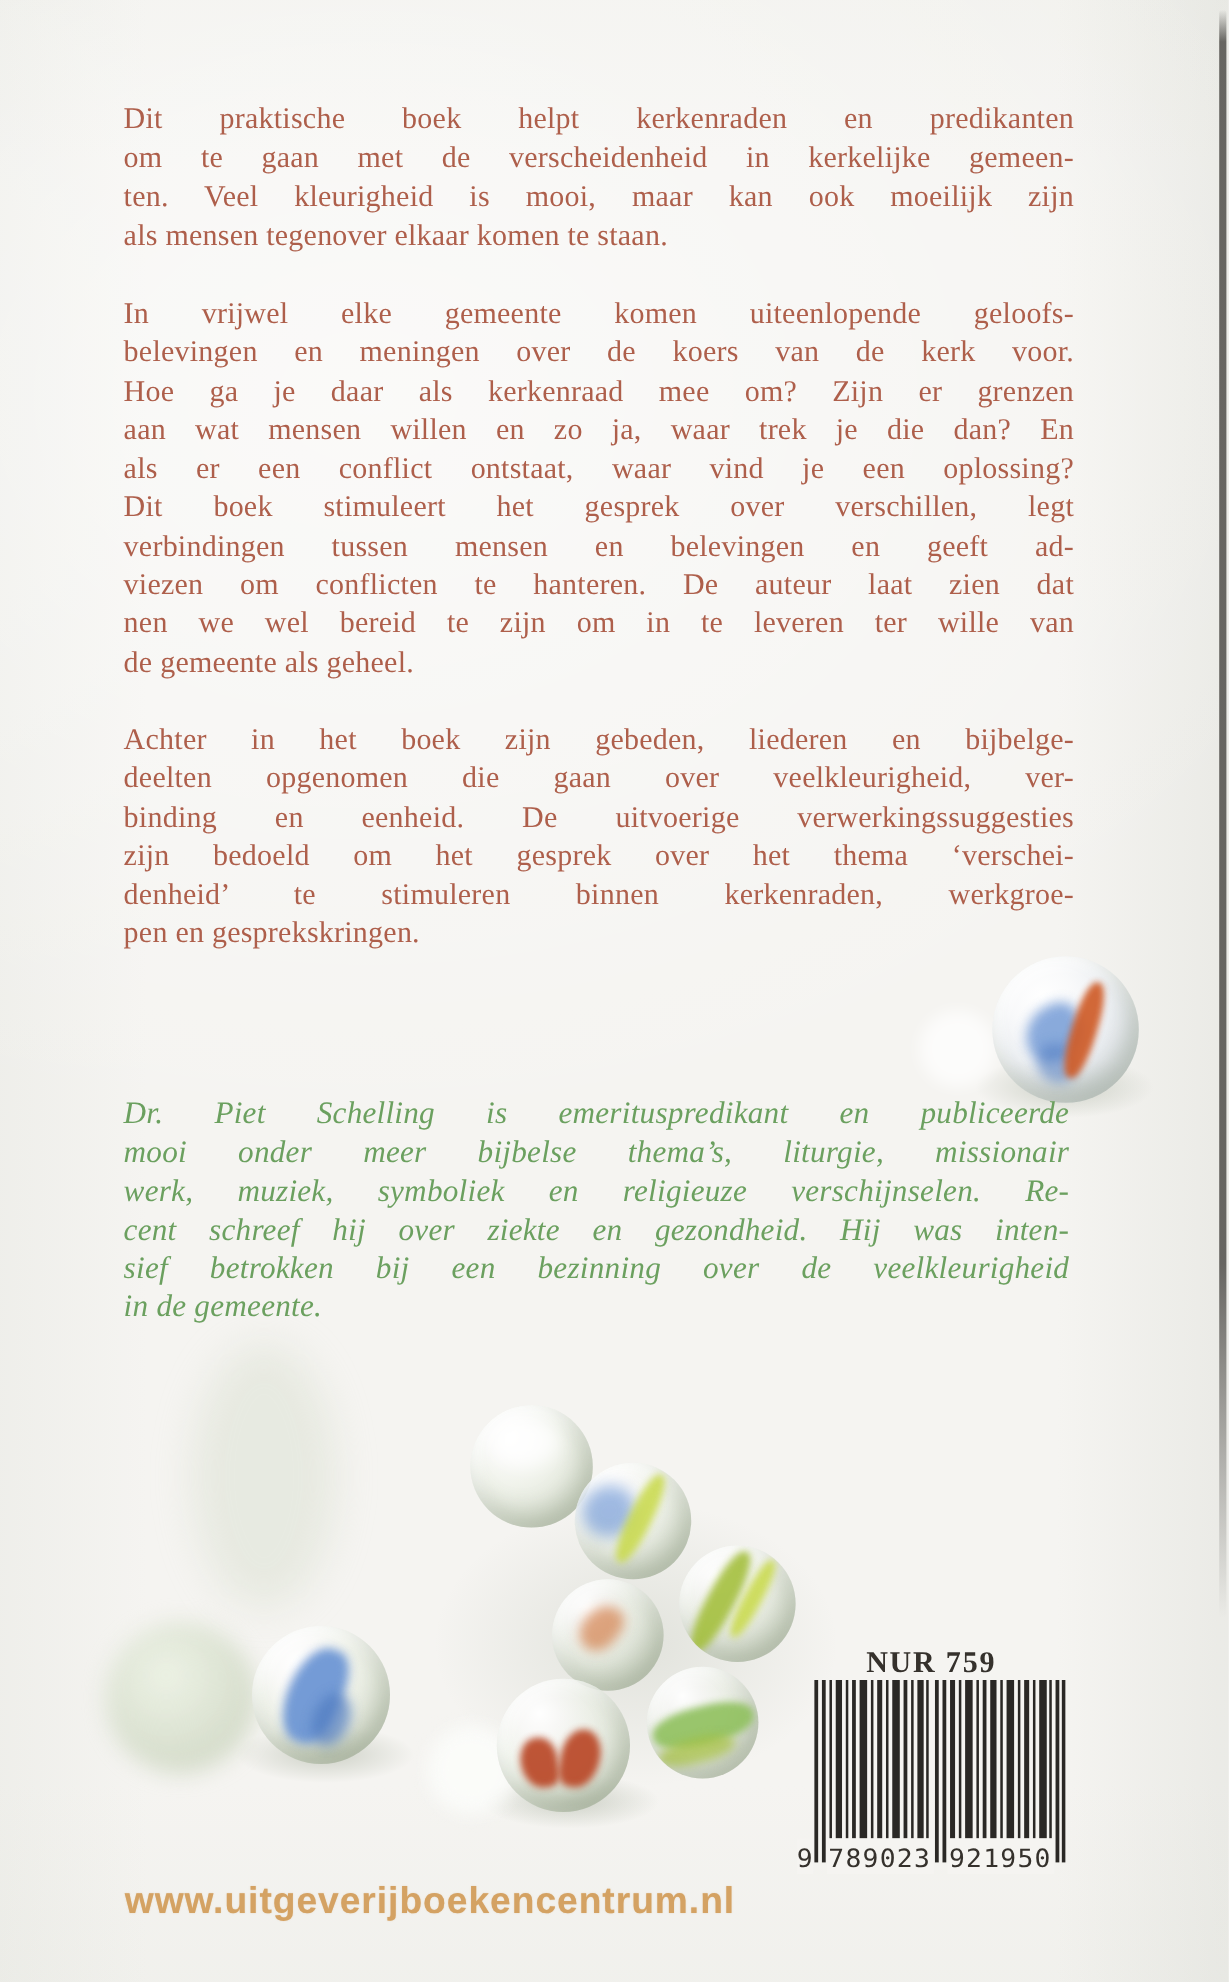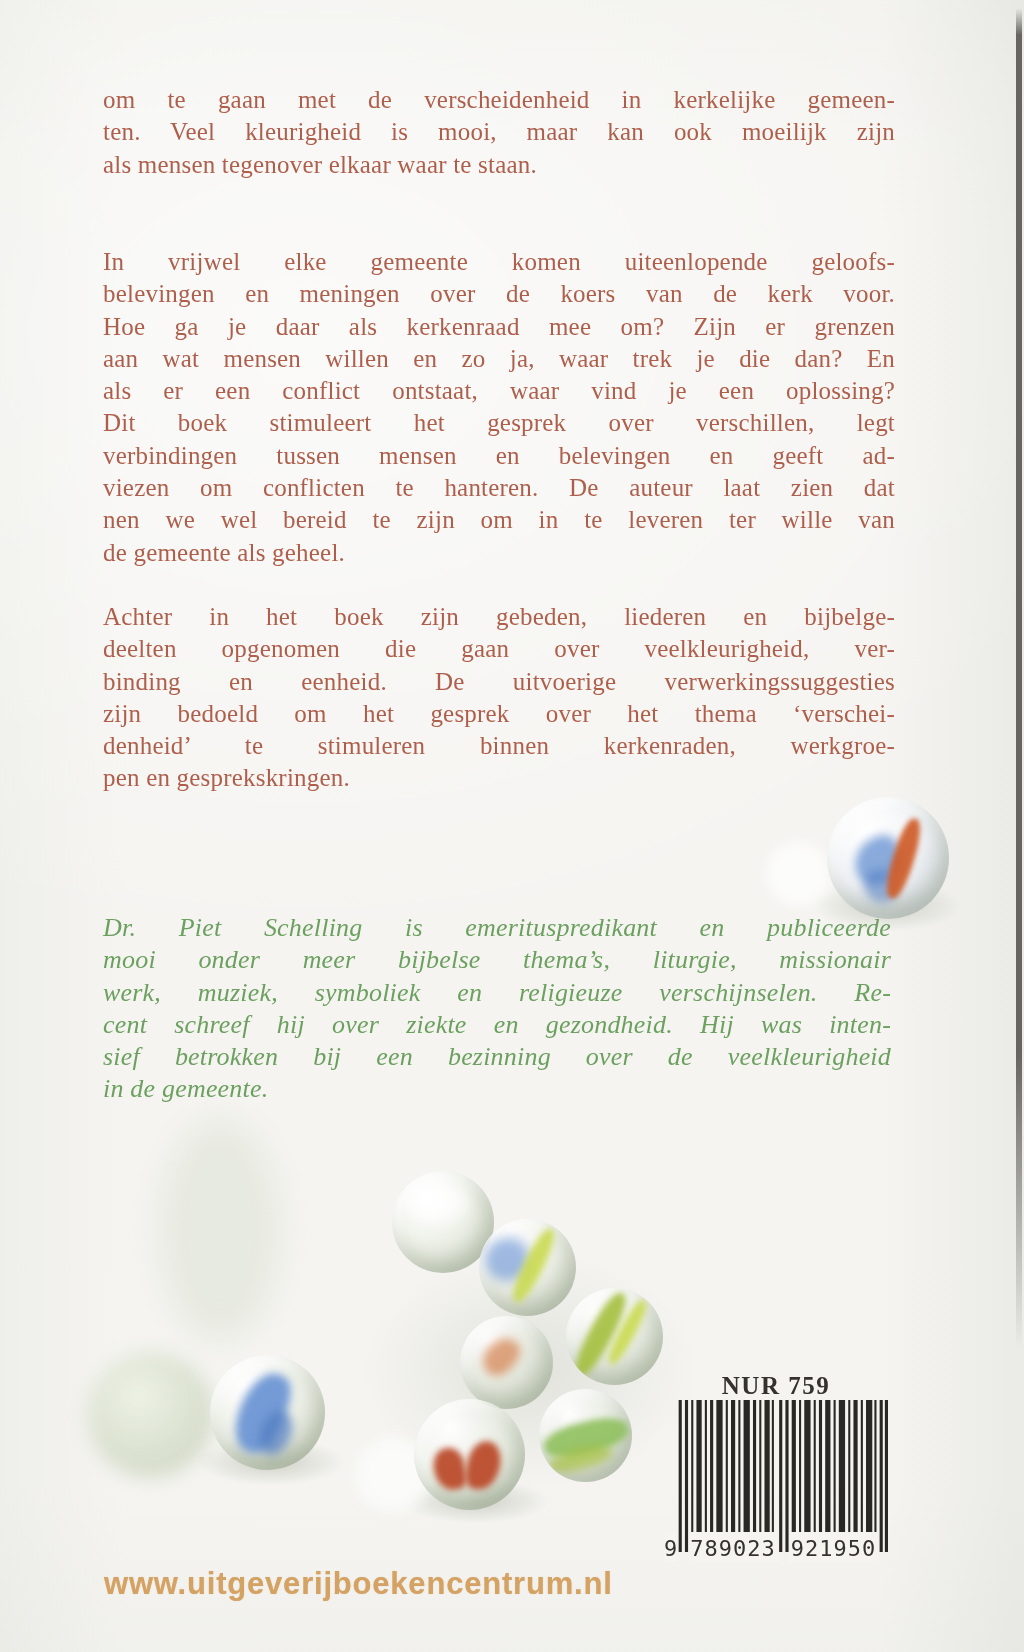--- a/index.html
+++ b/index.html
@@ -127,23 +127,24 @@
   }
   .blob{position:absolute;border-radius:50%;pointer-events:none;}
 </style>
 </head>
 <body style="--cover: #f5f4f1; --text-red: #ae5f4b; --text-green: #6ba05f; --url-tan: #d4a263; --ink: #35312c; --bar: #2a2825; --marble-blue: #6d96d4; --marble-deepblue: #4f7bc0; --marble-orange: #cf5c28; --marble-red: #b94726; --marble-yellow: #c8d948; --marble-olive: #a4bf3e; --marble-green: #8fc05e;">
 
 <div class="stage">
   <div class="paper-shade"></div>
 
   <div class="blurb" id="para1">
+      <div class="line">Dit praktische boek helpt kerkenraden en predikanten</div>
       <div class="line">om te gaan met de verscheidenheid in kerkelijke gemeen-</div>
       <div class="line">ten. Veel kleurigheid is mooi, maar kan ook moeilijk zijn</div>
-      <div class="line last">als mensen tegenover elkaar waar te staan.</div>
+      <div class="line last">als mensen tegenover elkaar komen te staan.</div>
     </div>
   <div class="blurb" id="para2">
       <div class="line">In vrijwel elke gemeente komen uiteenlopende geloofs-</div>
       <div class="line">belevingen en meningen over de koers van de kerk voor.</div>
       <div class="line">Hoe ga je daar als kerkenraad mee om? Zijn er grenzen</div>
       <div class="line">aan wat mensen willen en zo ja, waar trek je die dan? En</div>
       <div class="line">als er een conflict ontstaat, waar vind je een oplossing?</div>
       <div class="line">Dit boek stimuleert het gesprek over verschillen, legt</div>
       <div class="line">verbindingen tussen mensen en belevingen en geeft ad-</div>
       <div class="line">viezen om conflicten te hanteren. De auteur laat zien dat</div>

